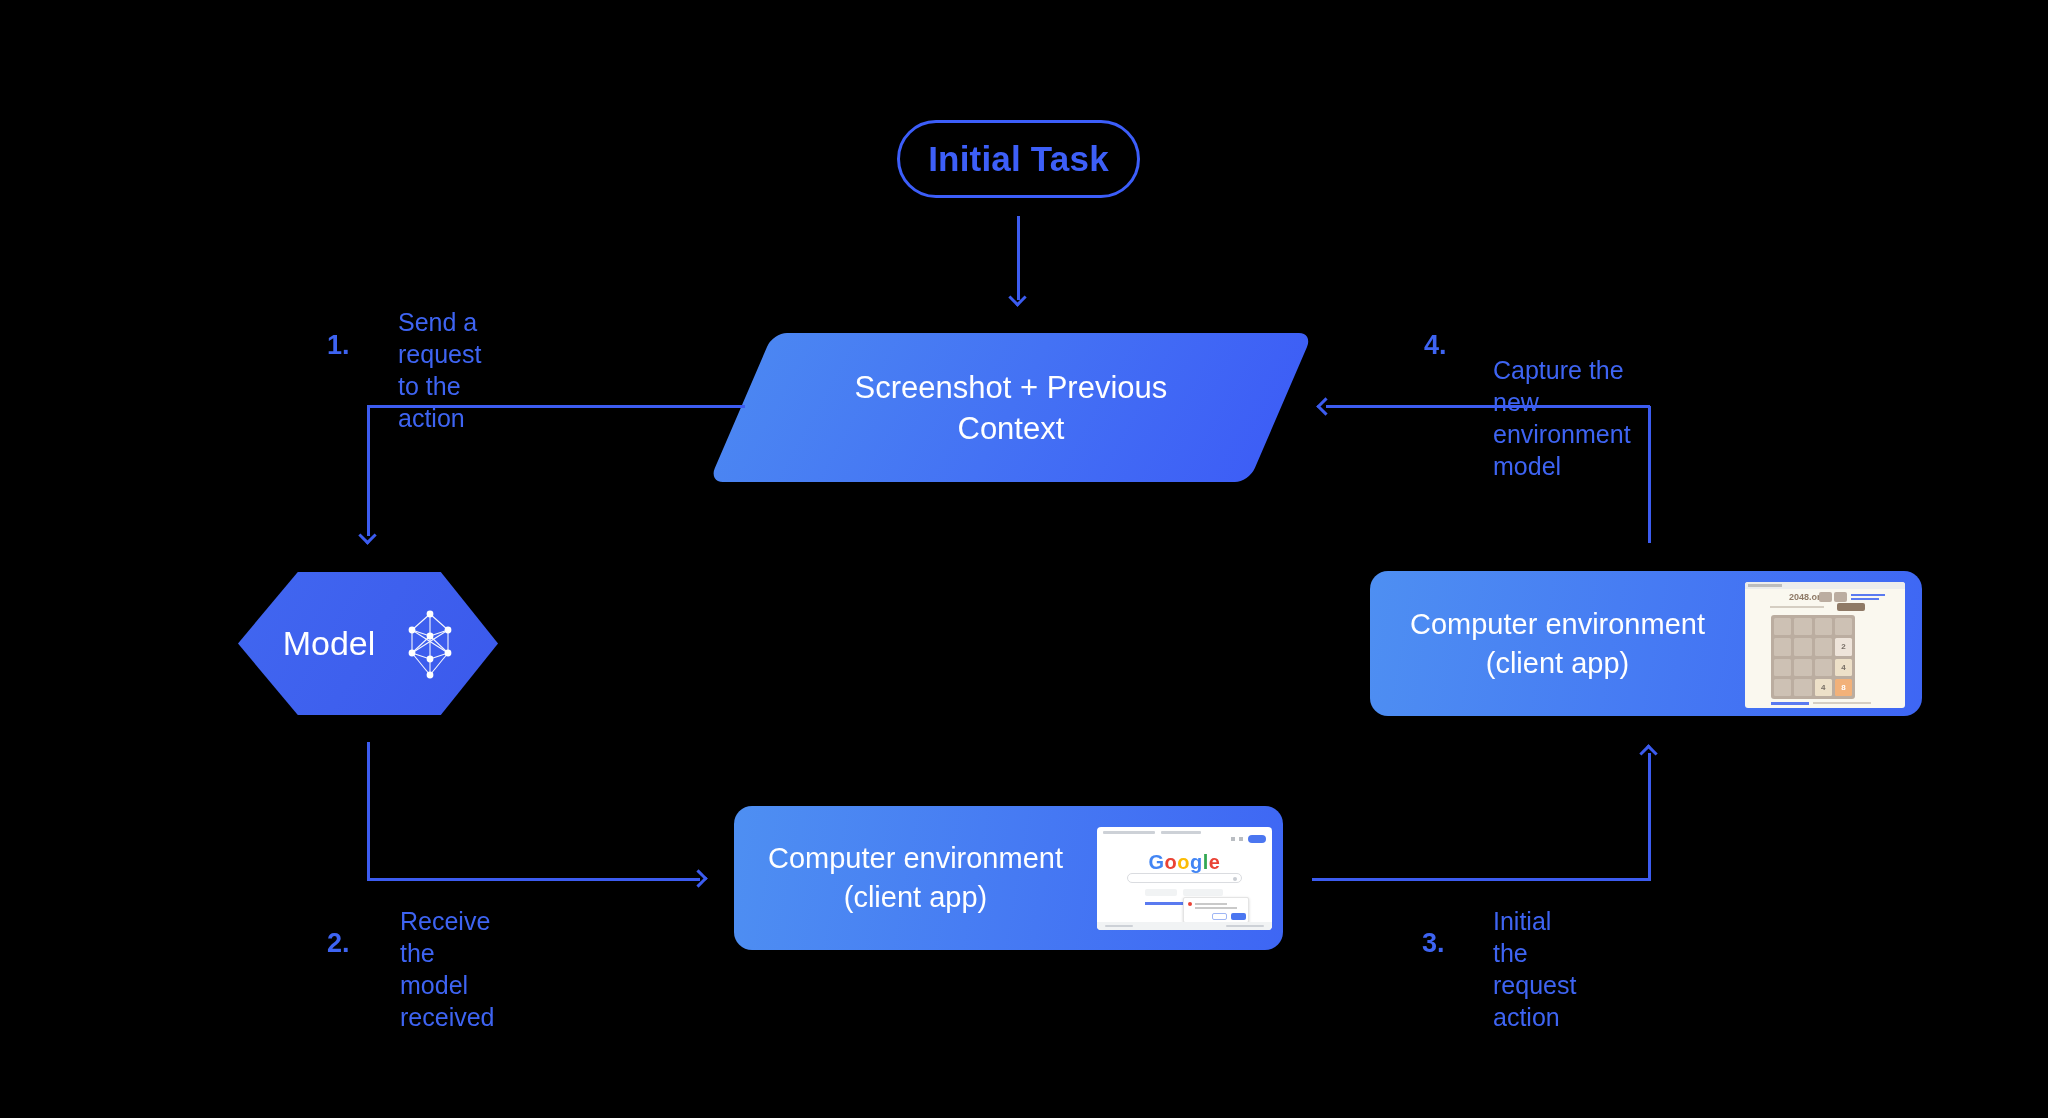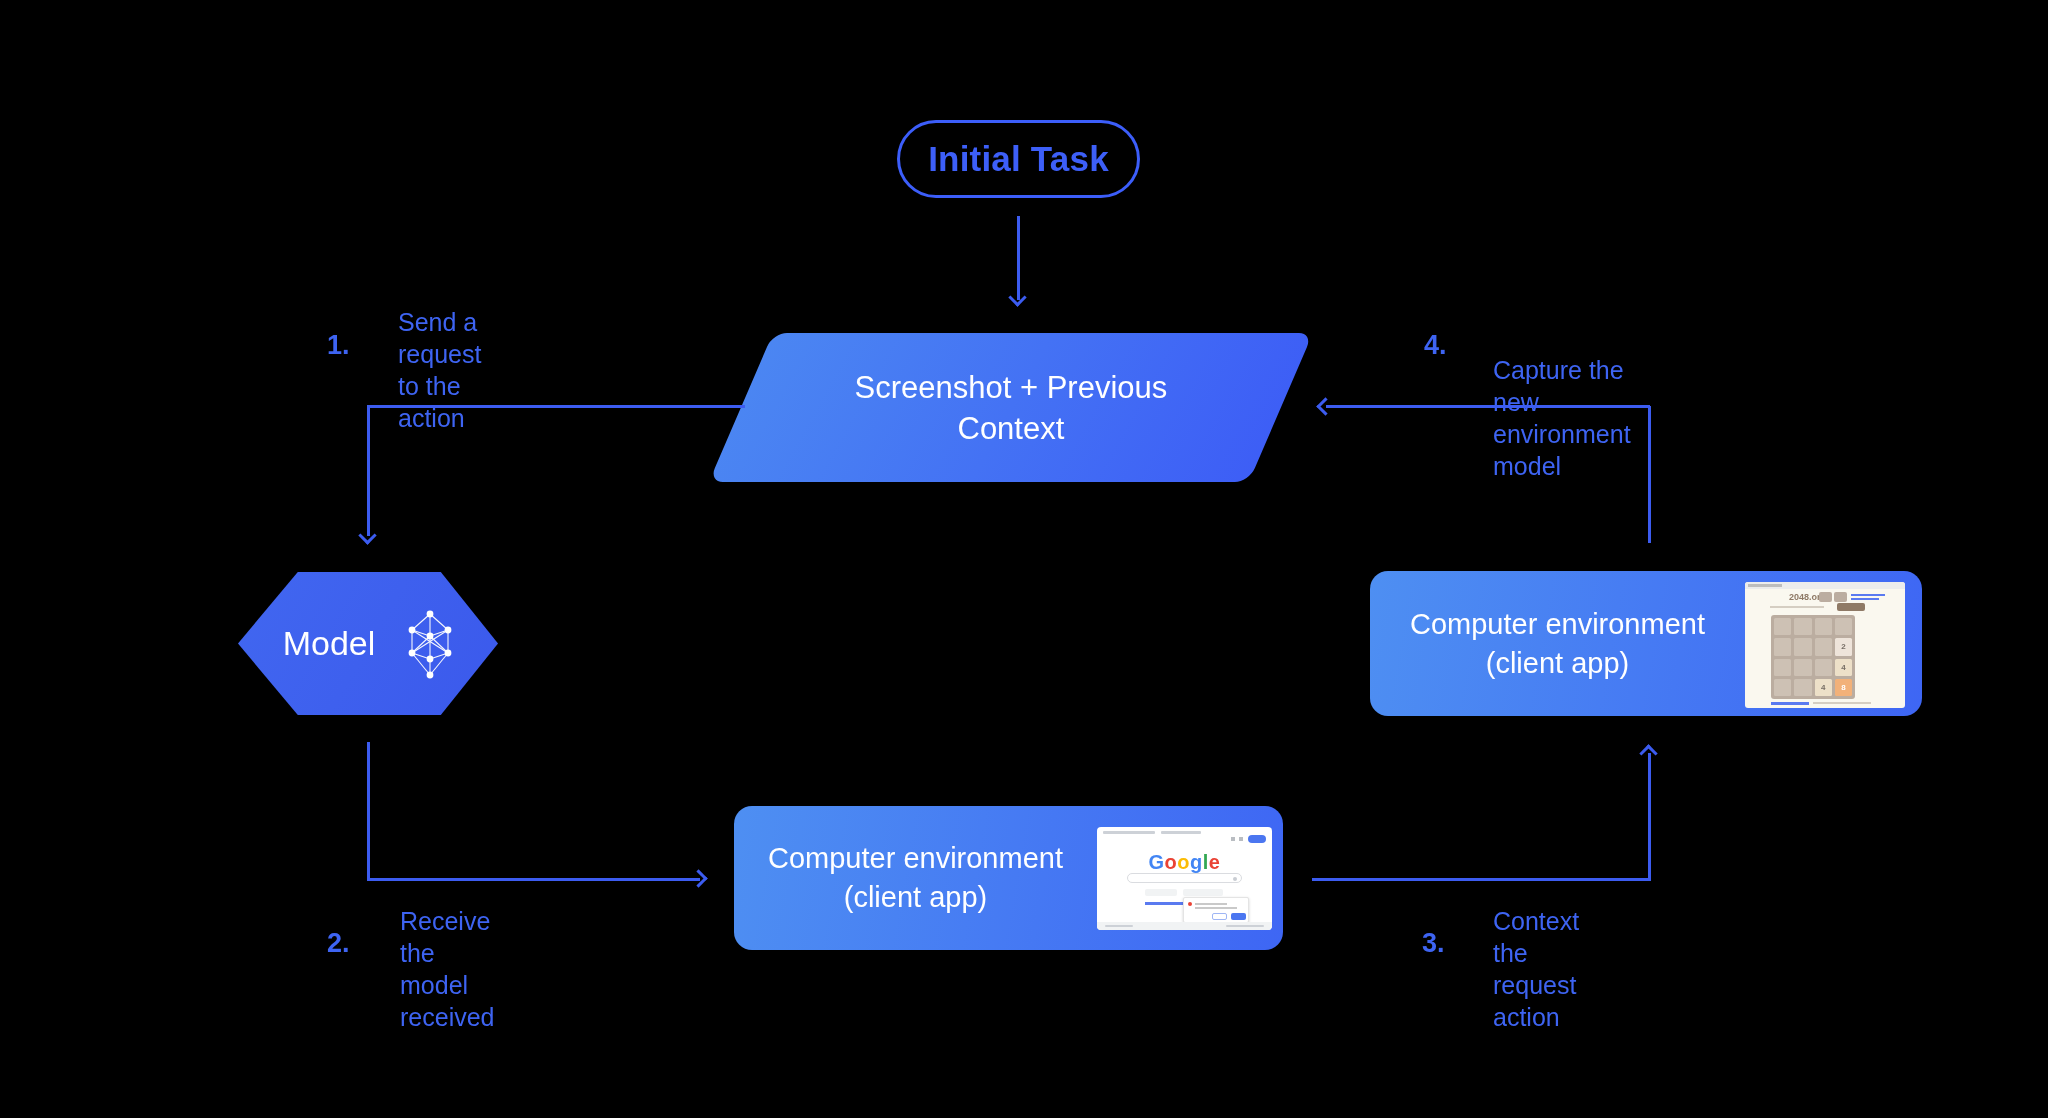--- a/index.html
+++ b/index.html
@@ -237,21 +237,21 @@
       <div class="g-footer">
         <div class="bar g-f1"></div>
         <div class="bar g-f2"></div>
       </div>
     </div>
   </div>
 
   <div class="step" id="step3">
     <span class="num">3.</span>
     <span class="txt">
-      <span>Context the</span><br>
+      <span>Initial the</span><br>
       <span>request action</span>
     </span>
   </div>
   <div class="h-line" id="arrowD-h"></div>
   <div class="v-line" id="arrowD-v"></div>
   <div class="chev up" id="arrowD-head"></div>
 
   <div class="env-box" id="env-right">
     <div class="env-text">
       <span>Computer environment</span>

